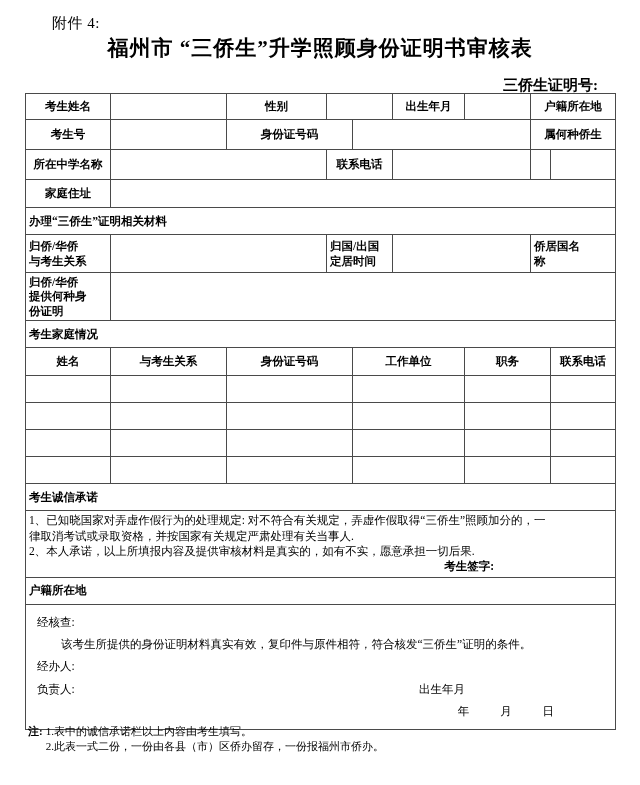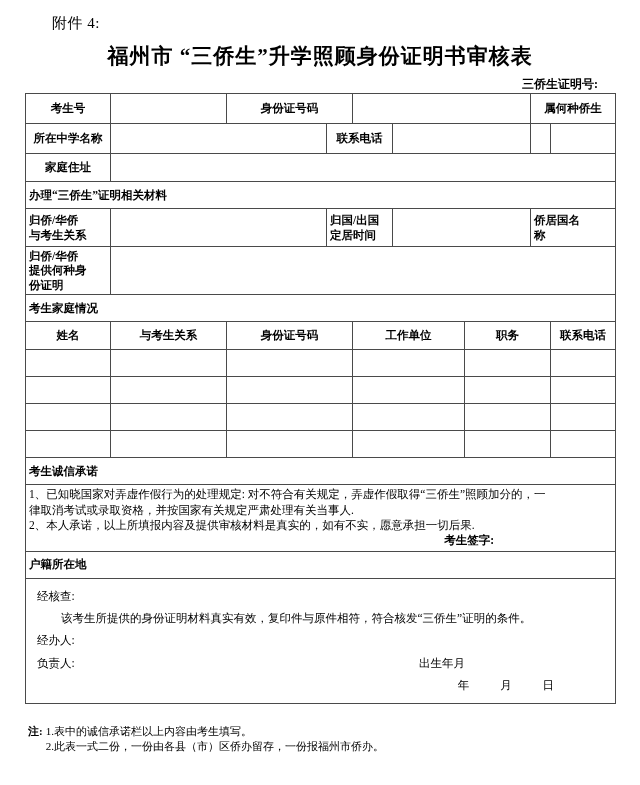--- a/index.html
+++ b/index.html
@@ -23,32 +23,32 @@
   .attachment-label {
     position: absolute;
     left: 52px;
     top: 14px;
     font-size: 15px;
     letter-spacing: 0.5px;
   }
   .doc-title {
     position: absolute;
     left: 0;
-    top: 42px;
+    top: 34px;
     width: 640px;
     text-align: center;
     font-size: 21px;
     font-weight: bold;
     letter-spacing: 1px;
   }
   .cert-no {
     position: absolute;
     right: 42px;
     top: 76px;
-    font-size: 12px;
+    font-size: 15px;
     font-weight: bold;
   }
   table.form {
     position: absolute;
     left: 25px;
     top: 93px;
     width: 590px;
     border-collapse: collapse;
     table-layout: fixed;
   }
@@ -171,20 +171,30 @@
       <col style="width:100px">
       <col style="width:26px">
       <col style="width:40px">
       <col style="width:72px">
       <col style="width:66px">
       <col style="width:20px">
       <col style="width:65px">
     </colgroup>
 
     <tbody>
+        <tr class="r-name">
+      <td class="lbl">考生姓名</td>
+      <td class="blank" colspan="2"></td>
+      <td class="lbl">性别</td>
+      <td class="blank" colspan="2"></td>
+      <td class="lbl">出生年月</td>
+      <td class="blank"></td>
+      <td class="lbl" colspan="2">户籍所在地</td>
+      <td class="blank"></td>
+    </tr>
 
     <tr class="r-data">
       <td class="lbl">考生号</td>
       <td class="blank" colspan="2"></td>
       <td class="lbl" colspan="2">身份证号码</td>
       <td class="blank" colspan="3"></td>
       <td class="lbl" colspan="2">属何种侨生</td>
       <td class="blank"></td>
     </tr>
 

